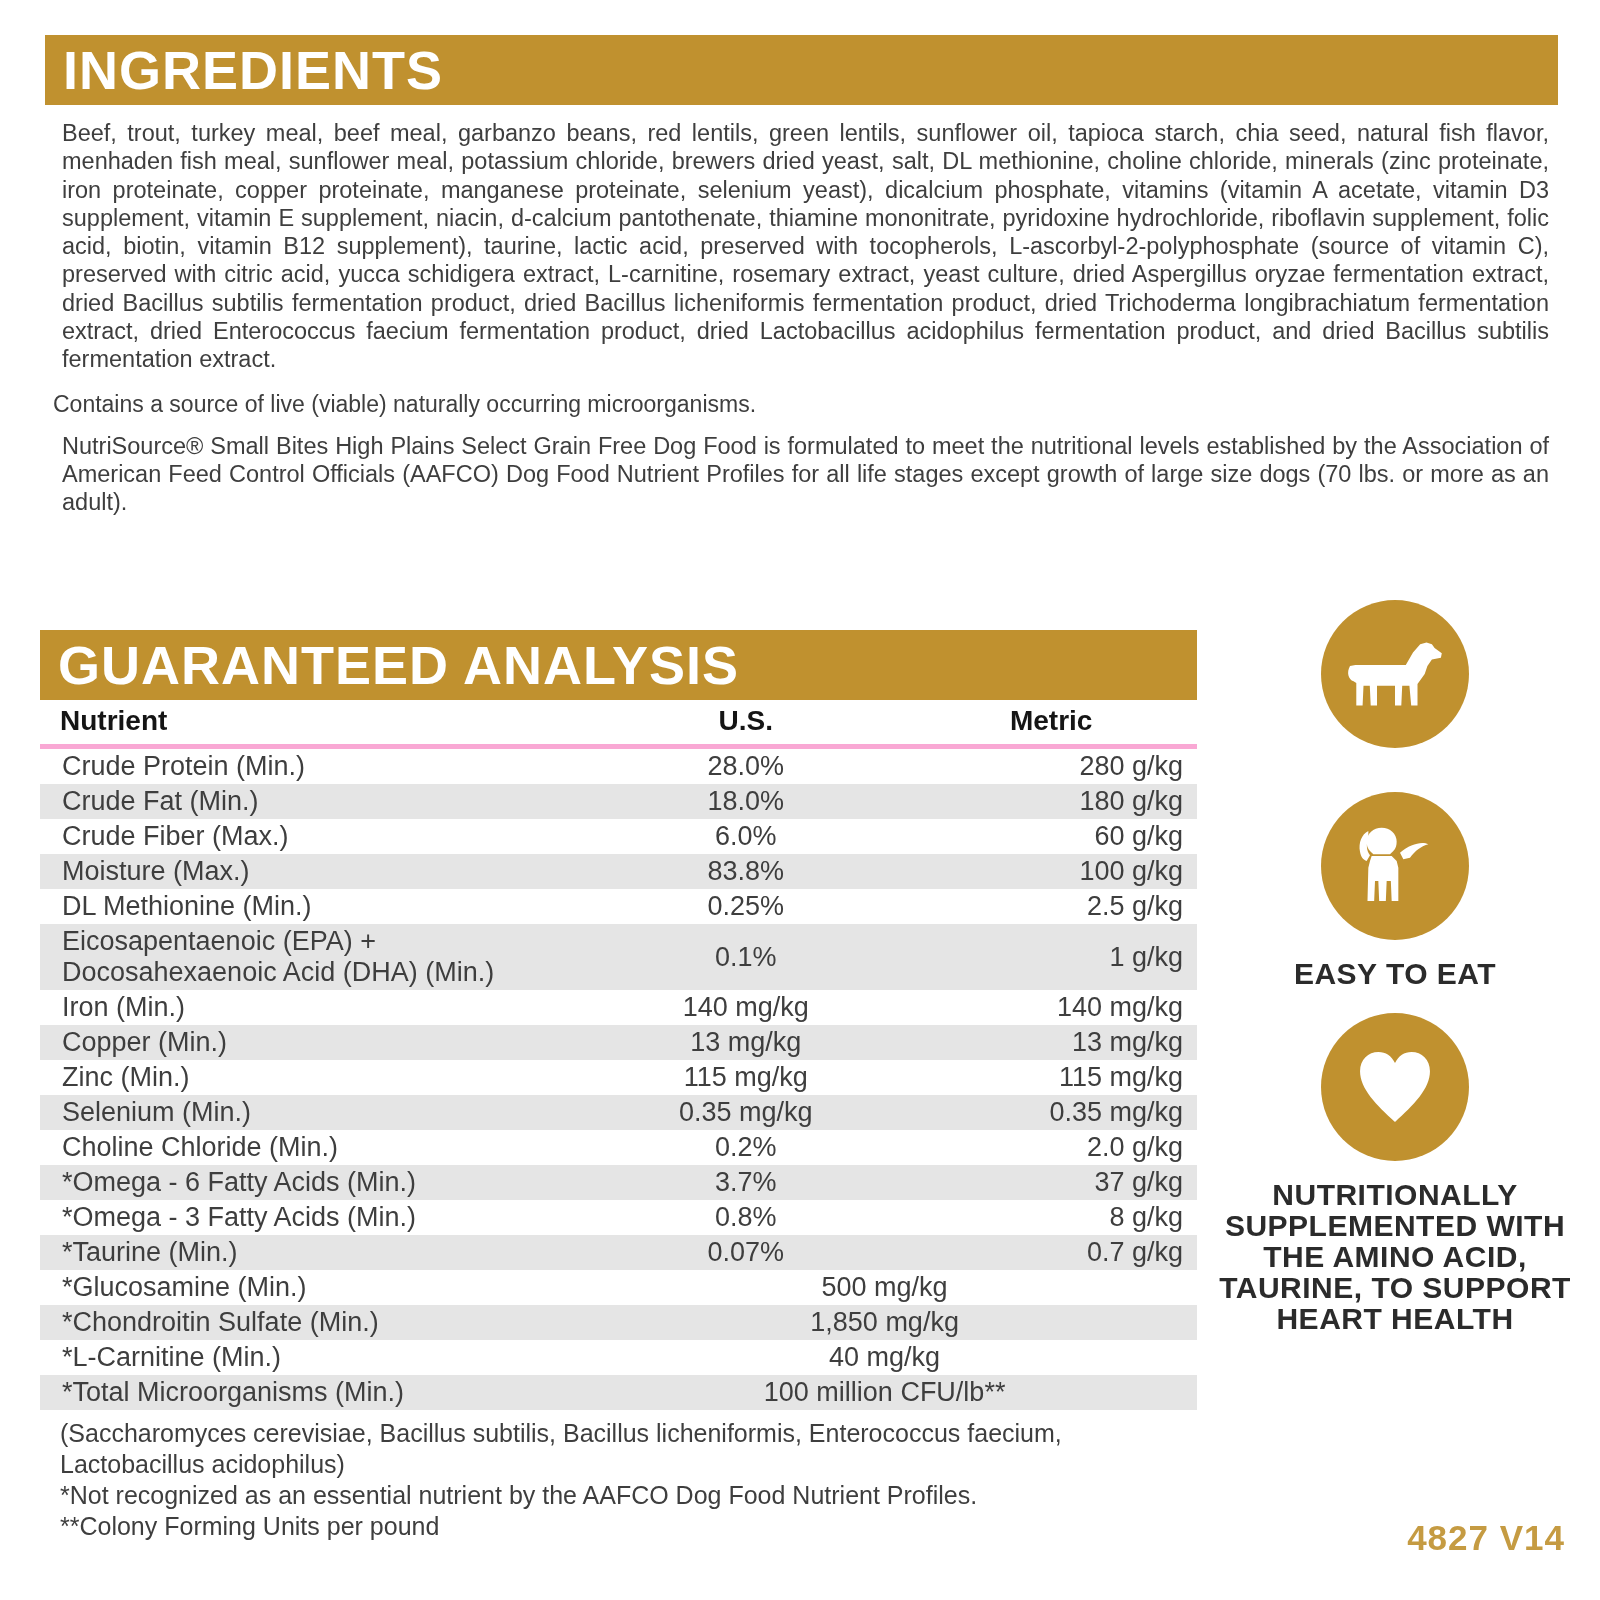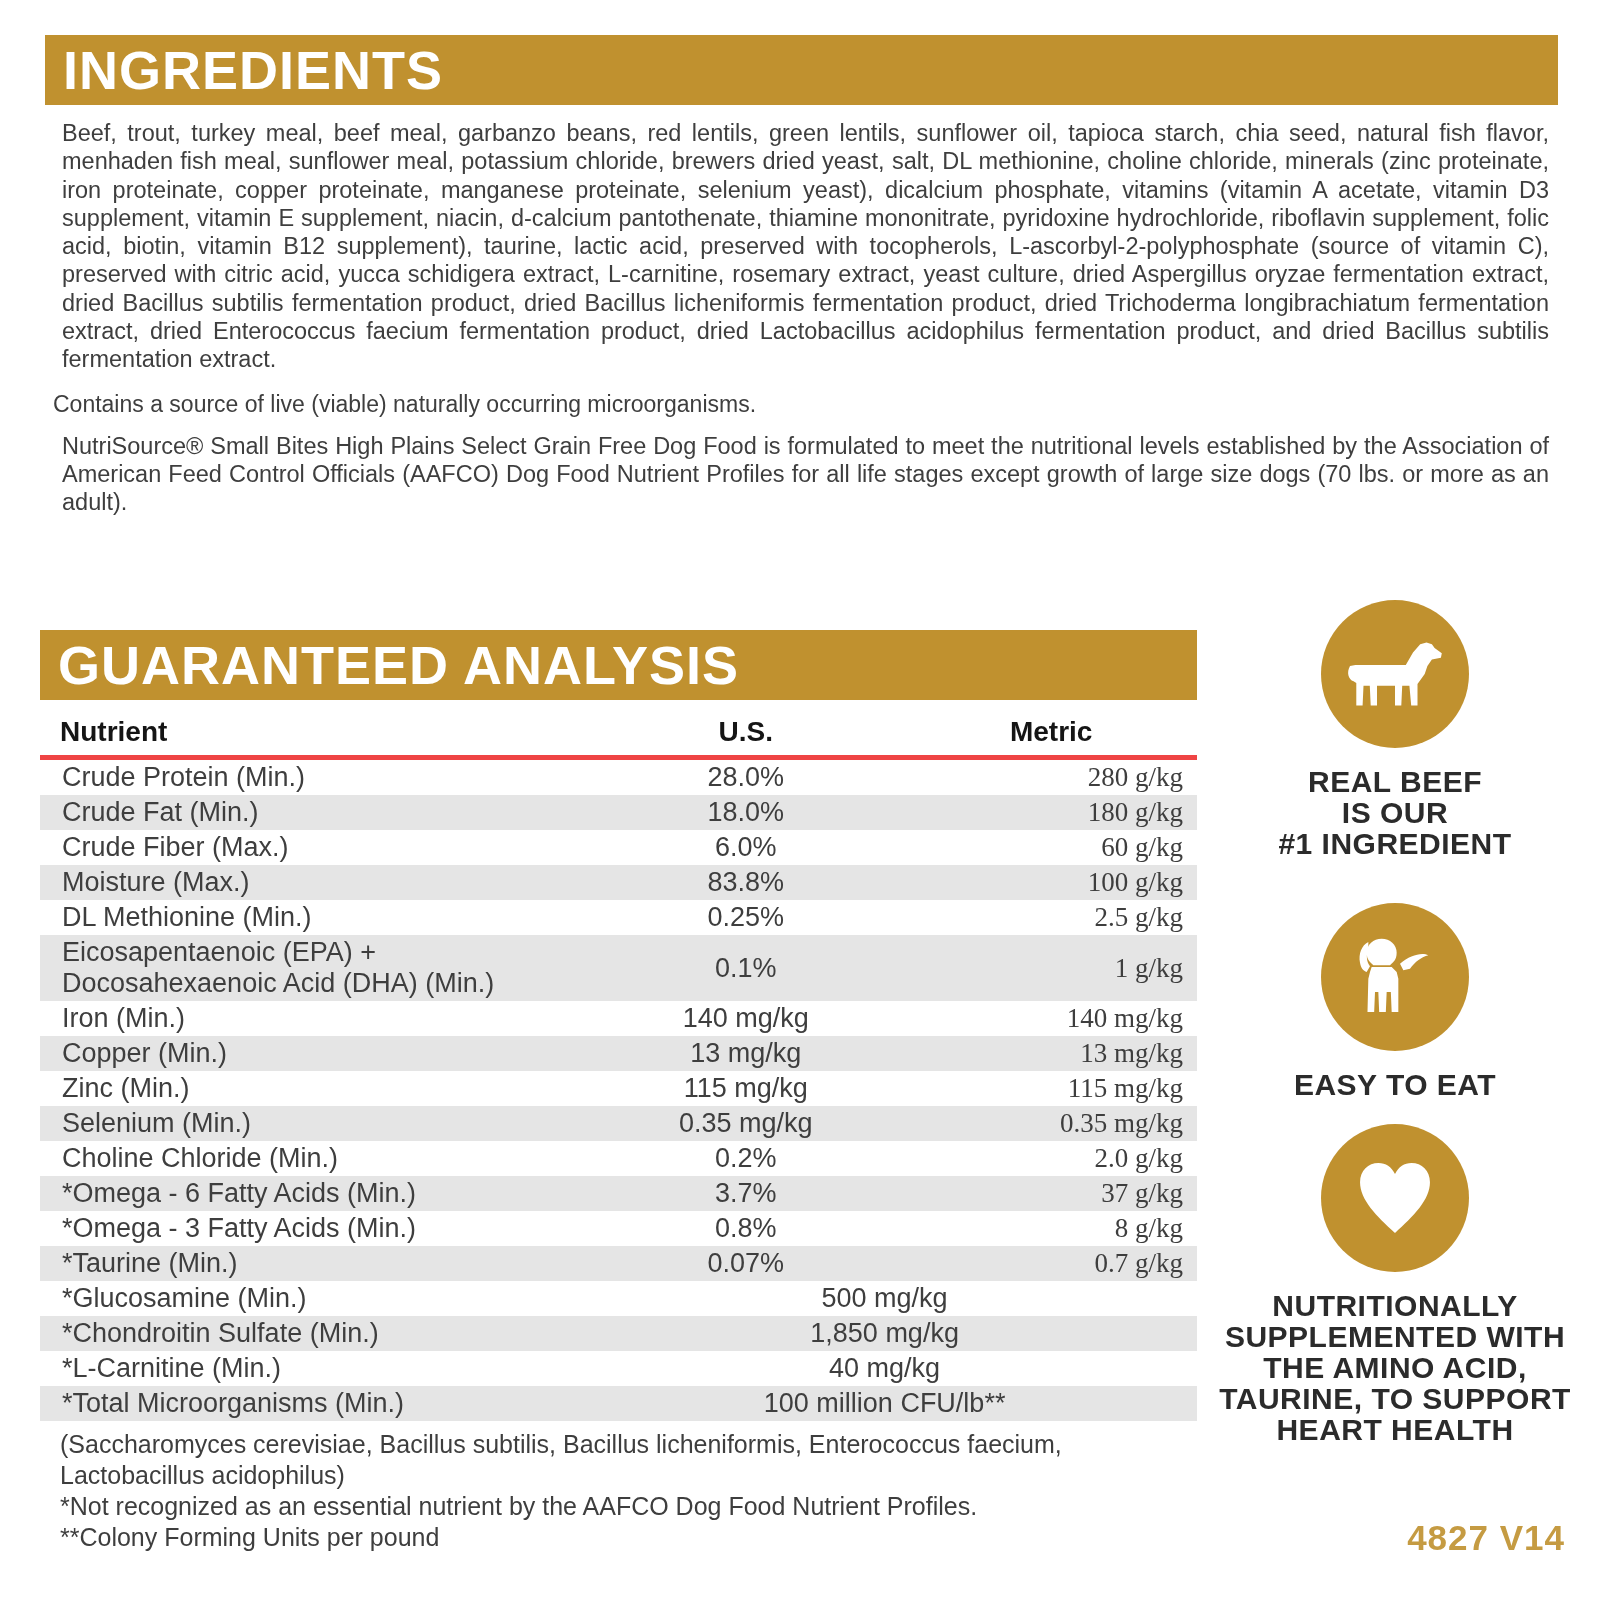--- a/index.html
+++ b/index.html
@@ -14,29 +14,29 @@
   
   .ingredients{position:absolute;left:45px;top:35px;width:1513px;}
   .ing-text{margin:14px 0 0 17px;width:1487px;font-size:23.5px;line-height:28.3px;
             text-align:justify;color:#3e3e3e;}
   .ing-note{margin:17px 0 0 8px;font-size:23px;color:#3e3e3e;}
 
   
   .analysis{position:absolute;left:40px;top:630px;width:1157px;}
   table{width:100%;border-collapse:collapse;margin-top:0;}
   thead th{font-size:28px;font-weight:bold;color:#151515;
-           border-bottom:5px solid #ef4444;padding:16px 0 7px;}
+           border-bottom:5px solid #f9a8d4;padding:5px 0 7px;}
   th.c-nutrient{text-align:left;padding-left:20px;width:46%;}
   th.c-us{text-align:center;width:30%;}
   th.c-metric{text-align:center;width:24%;padding-right:14px;}
   tbody td{font-size:27px;color:#3e3e3e;padding:2px 0;}
   tbody tr:nth-child(even){background:#e5e5e5;}
   td.nutrient{padding-left:22px;white-space:pre-line;line-height:31px;}
   td.us{text-align:center;}
-  td.metric{text-align:right;padding-right:14px;font-family:Liberation Serif, serif;}
+  td.metric{text-align:right;padding-right:14px;}
   td.span-val{text-align:center;}
   .footnotes{margin-top:8px;padding-left:20px;width:1140px;font-size:25px;
              line-height:31px;color:#3e3e3e;}
   .footnotes p{margin:0;}
 
   
   .badges{position:absolute;left:1203px;top:600px;width:384px;text-align:center;}
   .badge1{margin-bottom:44px;}
   .badge2{margin-bottom:24px;}
   .circle{width:148px;height:148px;border-radius:50%;background:#C0912F;
@@ -173,23 +173,20 @@
   </section>
 
   <aside class="badges">
 
     <div class="badge1">
       <div class="circle">
         <svg width="108" height="72" viewBox="0 0 120 80" aria-hidden="true">
           <path fill="#ffffff" d="M16,30 L72,30 L80,16 L88,7 L95,5 L101,7 L104,11 L112,17 L111,22 L101,24 L96,31 L93,40 L88,47 L85,51 L85,75 L78,75 L76,53 L68,53 L67,75 L60,75 L60,53 L40,53 L40,75 L33,75 L32,53 L25,53 L24,75 L17,75 L17,50 L14,48 C8,46 6,38 10,31 Z"></path>
         </svg>
       </div>
-      <div class="caption">REAL BEEF
-IS OUR
-#1 INGREDIENT</div>
     </div>
 
     <div class="badge2">
       <div class="circle">
         <svg width="100" height="84" viewBox="0 0 120 100" aria-hidden="true">
           <g fill="#ffffff">
             <path d="M44,4 C34,4 26,11 26,21 C26,25 27,29 30,32 L34,36 L54,36 L58,32 C61,29 62,25 62,21 C62,11 54,4 44,4 Z"></path>
             <path d="M28,8 C20,12 16,22 18,33 C19,39 22,43 26,44 L30,37 C26,32 25,24 28,16 Z"></path>
             <path d="M66,34 C78,24 92,20 100,24 C92,26 84,32 78,40 L70,42 Z"></path>
             <path d="M32,38 L56,38 L62,44 L64,52 L64,92 L56,92 L55,68 L50,68 L49,92 L41,92 L40,68 L36,68 L35,92 L27,92 L28,52 L30,44 Z"></path>

